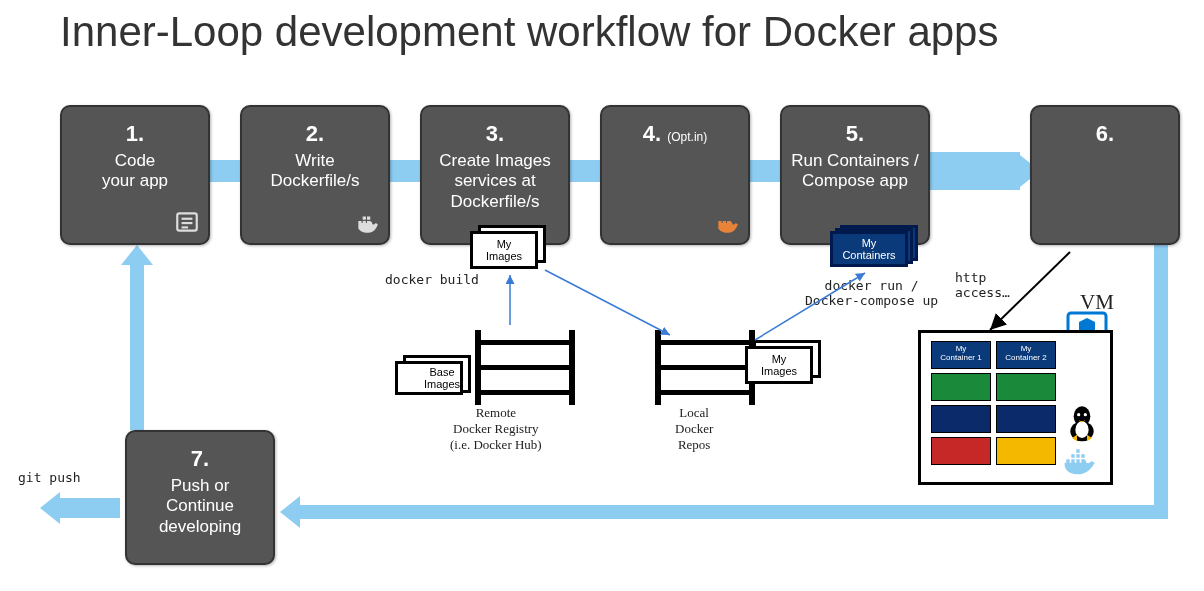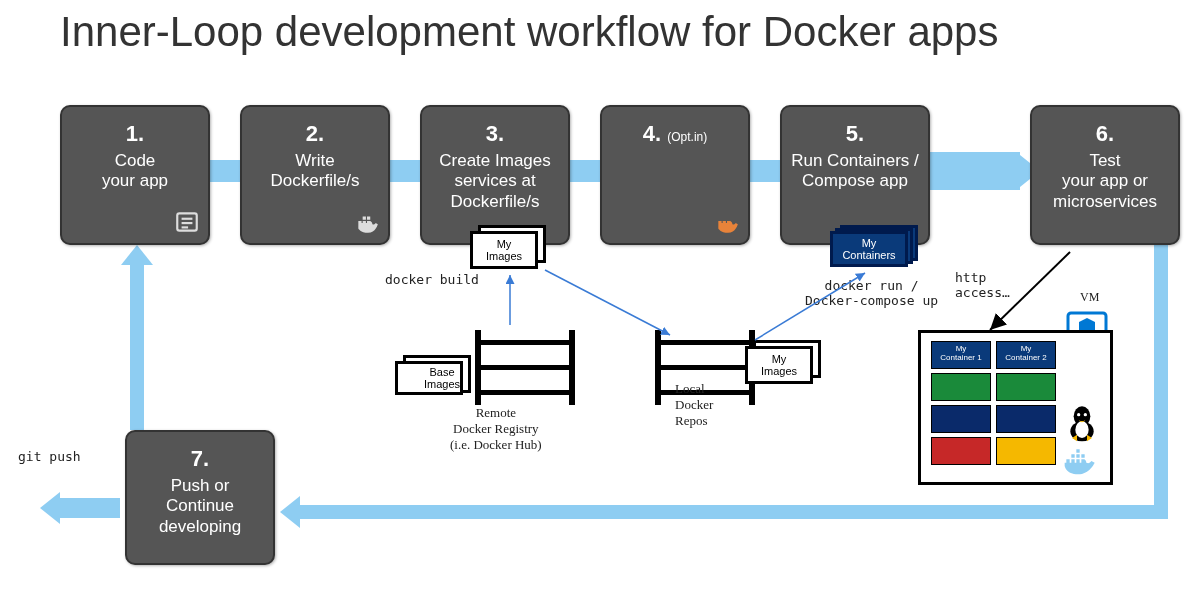--- a/index.html
+++ b/index.html
@@ -142,21 +142,21 @@
 <div class="arrow-h" style="left:200px; top:160px; width:40px; height:22px;"></div>
 <div class="arrow-h" style="left:380px; top:160px; width:40px; height:22px;"></div>
 <div class="arrow-h" style="left:560px; top:160px; width:40px; height:22px;"></div>
 <div class="arrow-h" style="left:740px; top:160px; width:40px; height:22px;"></div>
 <div class="arrow-h" style="left:920px; top:152px; width:100px; height:38px;"></div>
 
 <div class="arrow-v" style="left:1154px; top:245px; width:14px; height:270px;"></div>
 <div class="arrow-h left" style="left:300px; top:505px; width:868px; height:14px;"></div>
 
 <div class="arrow-h left" style="left:60px; top:498px; width:60px; height:20px;"></div>
-<div class="mini-label" style="left:18px; top:449px;">git push</div>
+<div class="mini-label" style="left:18px; top:470px;">git push</div>
 
 <div class="arrow-v up" style="left:130px; top:265px; width:14px; height:165px;"></div>
 
 <div class="step-box" style="left:60px; top:105px;">
   <span class="step-num">1.</span>
   <span class="step-label">Code<br>your app</span>
   <svg class="corner-icon" viewBox="0 0 24 24" fill="currentColor">
       <rect x="3" y="4" width="18" height="16" rx="2" fill="none" stroke="currentColor" stroke-width="2"></rect>
       <line x1="7" y1="9" x2="17" y2="9" stroke="currentColor" stroke-width="2"></line>
       <line x1="7" y1="13" x2="17" y2="13" stroke="currentColor" stroke-width="2"></line>
@@ -184,21 +184,20 @@
     </svg>
 </div>
 
 <div class="step-box" style="left:780px; top:105px;">
   <span class="step-num">5.</span>
   <span class="step-label">Run Containers / Compose app</span>
 </div>
 
 <div class="step-box" style="left:1030px; top:105px;">
   <span class="step-num">6.</span>
-  <span class="step-label">Test<br>your app or microservices</span>
 </div>
 
 <div class="step-box" style="left:125px; top:430px; height:135px;">
   <span class="step-num">7.</span>
   <span class="step-label">Push or Continue developing</span>
 </div>
 
 <div class="stack" style="left:470px; top:225px; width:80px; height:45px;">
   <div class="card" style="left:8px; top:0; width:68px; height:38px;"></div>
   <div class="card" style="left:0; top:6px; width:68px; height:38px;">My<br>Images</div>
@@ -229,39 +228,39 @@
   <div class="bar" style="left:0; top:0; width:6px; height:75px;"></div>
   <div class="bar" style="right:0; top:0; width:6px; height:75px;"></div>
   <div class="bar" style="left:0; top:10px; width:100%; height:5px;"></div>
   <div class="bar" style="left:0; top:35px; width:100%; height:5px;"></div>
   <div class="bar" style="left:0; top:60px; width:100%; height:5px;"></div>
 </div>
 <div class="stack" style="left:745px; top:340px; width:80px; height:45px;">
   <div class="card" style="left:8px; top:0; width:68px; height:38px;"></div>
   <div class="card" style="left:0; top:6px; width:68px; height:38px;">My<br>Images</div>
 </div>
-<div class="mini-label" style="left:675px; top:381px; text-align:left; white-space:pre-line; font-family:'Segoe UI';">Local<br>Docker<br>Repos</div>
+<div class="mini-label" style="left:675px; top:405px; text-align:center; white-space:pre-line; font-family:'Segoe UI';">Local<br>Docker<br>Repos</div>
 
 <svg class="thin-arrow" style="left:500px; top:270px;" width="20" height="60">
   <defs>
       <marker id="ah1" markerWidth="8" markerHeight="8" refX="6" refY="3" orient="auto">
         <path d="M0,0 L6,3 L0,6 Z" fill="#3a7bd5"></path>
       </marker>
     </defs>
   <line x1="10" y1="55" x2="10" y2="5" stroke="#3a7bd5" stroke-width="1.5" marker-end="url(#ah1)"></line>
 </svg>
 <svg class="thin-arrow" style="left:540px; top:265px;" width="140" height="80">
   <line x1="5" y1="5" x2="130" y2="70" stroke="#3a7bd5" stroke-width="1.5" marker-end="url(#ah1)"></line>
 </svg>
 <svg class="thin-arrow" style="left:740px; top:265px;" width="140" height="80">
   <line x1="15" y1="75" x2="125" y2="8" stroke="#3a7bd5" stroke-width="1.5" marker-end="url(#ah1)"></line>
 </svg>
 
 <div class="mini-label" style="left:955px; top:270px; white-space:pre-line;">http<br>access…</div>
-<div class="mini-label" style="left:1080px; top:290px; font-family:'Segoe UI'; font-size:12px;">VM</div>
+<div class="mini-label" style="left:1080px; top:290px; font-family:'Segoe UI'; font-size:21px;">VM</div>
 
 <svg style="position:absolute; left:1065px; top:310px;" width="44" height="40" viewBox="0 0 44 40">
   <rect x="3" y="3" width="38" height="26" rx="3" fill="none" stroke="#0078d4" stroke-width="3"></rect>
   <rect x="17" y="29" width="10" height="5" fill="#0078d4"></rect>
   <rect x="10" y="34" width="24" height="4" fill="#0078d4"></rect>
   <path d="M22 8 L30 12 L30 20 L22 24 L14 20 L14 12 Z" fill="#0078d4"></path>
 </svg>
 
 <svg class="thin-arrow" style="left:980px; top:250px;" width="100" height="90">
   <defs>

